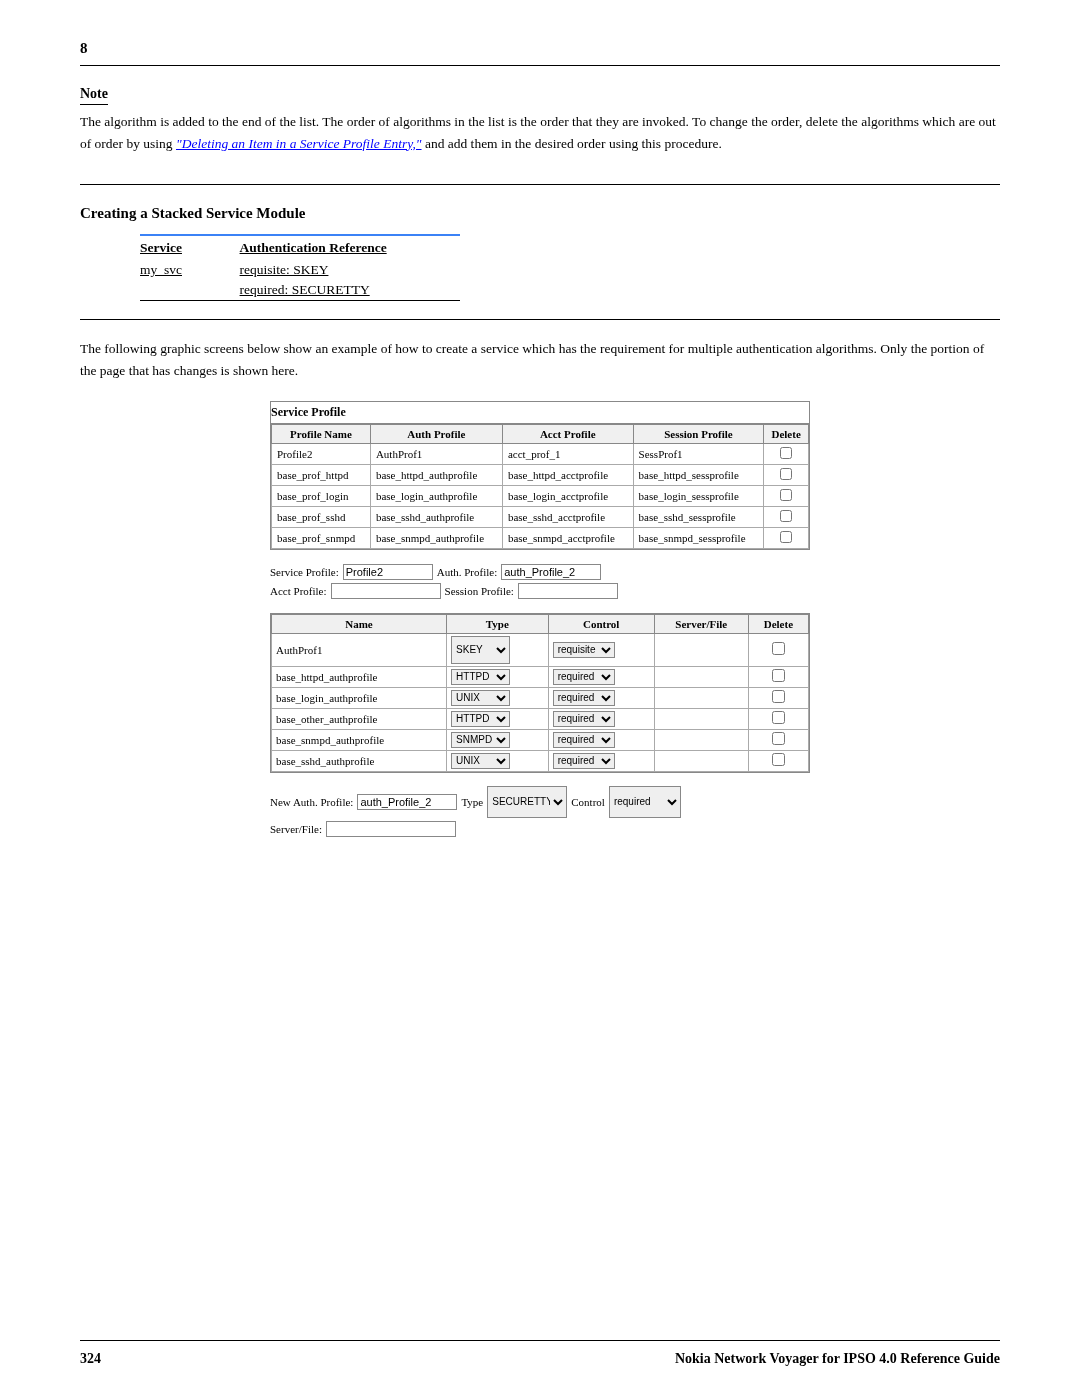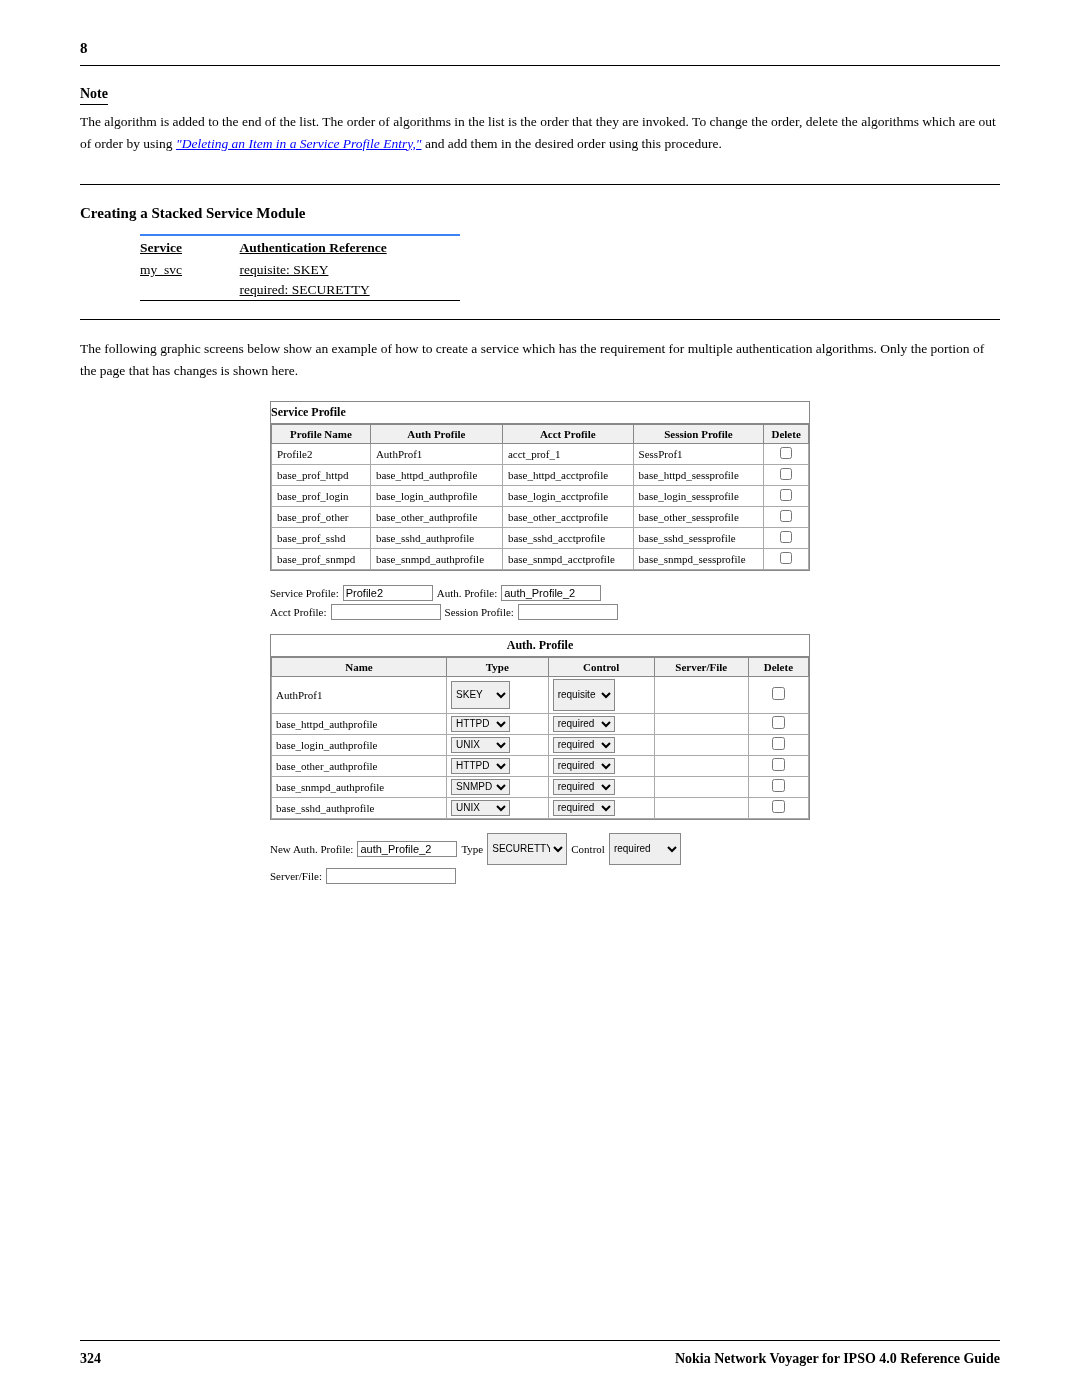--- a/index.html
+++ b/index.html
@@ -322,27 +322,20 @@
               <td class="center"><input type="checkbox" style=""></td>
             </tr>
             <tr>
               <td>base_prof_login</td>
               <td>base_login_authprofile</td>
               <td>base_login_acctprofile</td>
               <td>base_login_sessprofile</td>
               <td class="center"><input type="checkbox" style=""></td>
             </tr>
             <tr>
-              <td>base_prof_other</td>
-              <td>base_other_authprofile</td>
-              <td>base_other_acctprofile</td>
-              <td>base_other_sessprofile</td>
-              <td class="center"><input type="checkbox" style=""></td>
-            </tr>
-            <tr>
               <td>base_prof_sshd</td>
               <td>base_sshd_authprofile</td>
               <td>base_sshd_acctprofile</td>
               <td>base_sshd_sessprofile</td>
               <td class="center"><input type="checkbox" style=""></td>
             </tr>
             <tr>
               <td>base_prof_snmpd</td>
               <td>base_snmpd_authprofile</td>
               <td>base_snmpd_acctprofile</td>
@@ -362,36 +355,35 @@
       </div>
       <div class="sp-form-row">
         <label>Acct Profile:</label>
         <input type="text" style="width: 110px;" value="">
         <label>Session Profile:</label>
         <input type="text" style="width: 100px;" value="">
       </div>
     </div>
 
     <div class="ap-outer">
-      <div class="ap-title">Auth. Profile</div>
       <table class="ap-table">
         <thead>
           <tr>
             <th>Name</th>
             <th>Type</th>
             <th>Control</th>
             <th>Server/File</th>
             <th>Delete</th>
           </tr>
         </thead>
         <tbody id="ap-tbody">
         <tr>
               <td>AuthProf1</td>
               <td><select style="font-size: 10px; height: 28px; border: 1px solid rgb(136, 136, 136);"><option value="SKEY">SKEY</option><option value="HTTPD">HTTPD</option><option value="UNIX">UNIX</option><option value="SNMPD">SNMPD</option></select></td>
-              <td><select style="font-size: 10px; height: 32px; border: 1px solid rgb(136, 136, 136);"><option value="requisite">requisite</option><option value="required">required</option><option value="sufficient">sufficient</option><option value="optional">optional</option></select></td>
+              <td><select style="font-size: 10px; height: 16px; border: 1px solid rgb(136, 136, 136);"><option value="requisite">requisite</option><option value="required">required</option><option value="sufficient">sufficient</option><option value="optional">optional</option></select></td>
               <td></td>
               <td style="text-align: center;"><input type="checkbox" style=""></td>
             </tr>
             <tr>
               <td>base_httpd_authprofile</td>
               <td><select style="font-size: 10px; height: 16px; border: 1px solid rgb(136, 136, 136);"><option value="SKEY">SKEY</option><option value="HTTPD" selected="">HTTPD</option><option value="UNIX">UNIX</option><option value="SNMPD">SNMPD</option></select></td>
               <td><select style="font-size: 10px; height: 16px; border: 1px solid rgb(136, 136, 136);"><option value="requisite">requisite</option><option value="required" selected="">required</option><option value="sufficient">sufficient</option><option value="optional">optional</option></select></td>
               <td></td>
               <td style="text-align: center;"><input type="checkbox" style=""></td>
             </tr>

